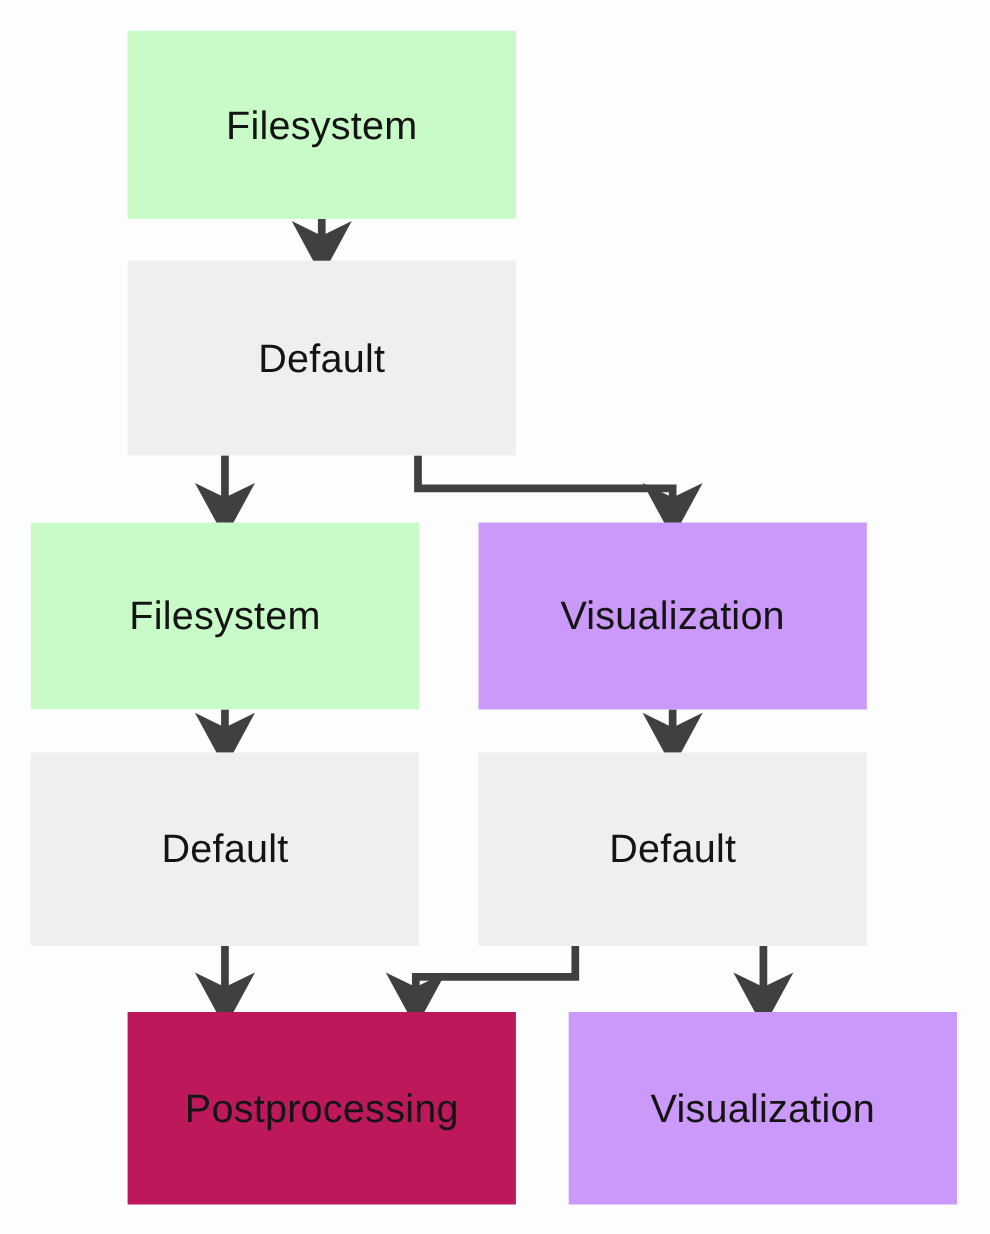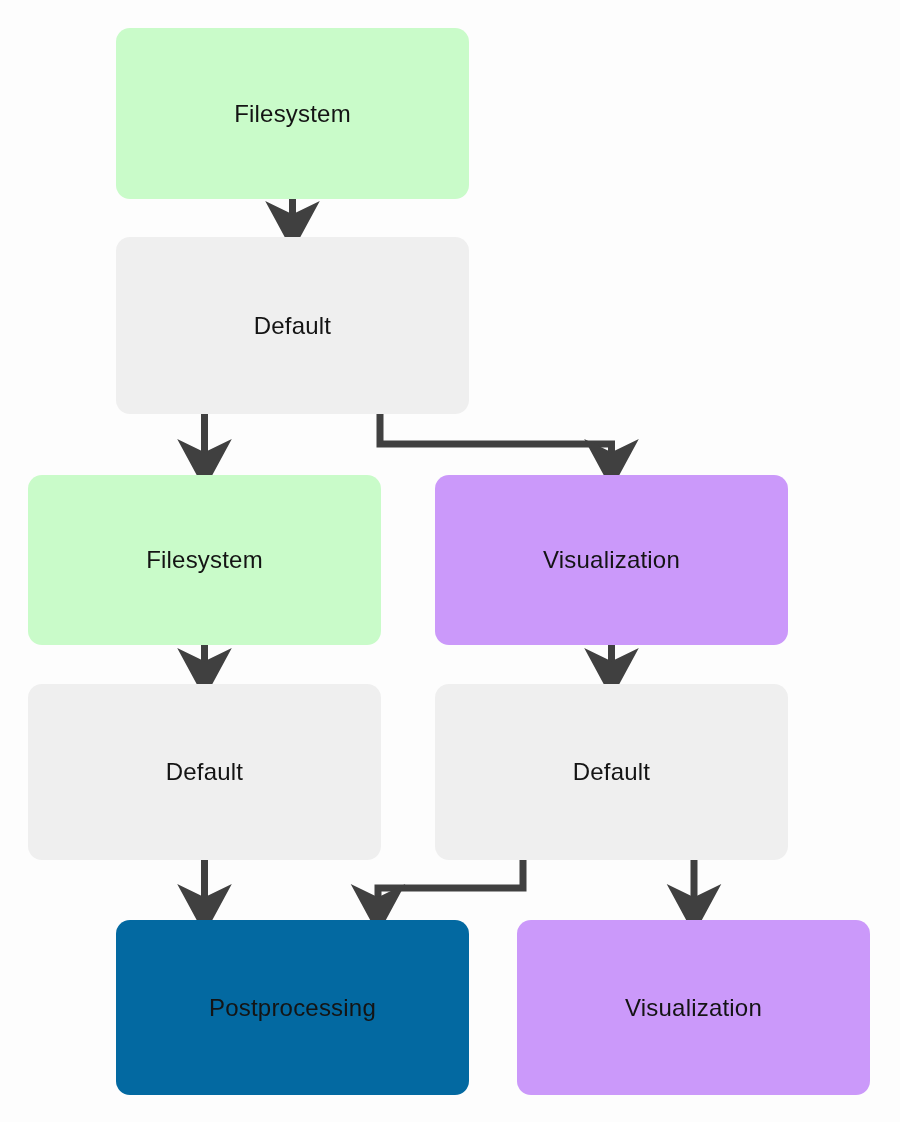--- a/index.html
+++ b/index.html
@@ -22,27 +22,27 @@
     position: absolute;
     left: 0;
     top: 0;
     width: 900px;
     height: 1122px;
     pointer-events: none;
   }
   .node {
     position: absolute;
     box-sizing: border-box;
-    border-radius: 14px;
+    border-radius: 0;
     display: flex;
     align-items: center;
     justify-content: center;
     text-align: center;
     color: #141414;
-    font-size: 24px;
+    font-size: 36px;
     font-weight: 400;
     letter-spacing: 0.2px;
     line-height: 1.15;
     padding: 6px 10px;
     z-index: 2;
   }
   .node-label {
     display: block;
   }
 </style>
@@ -108,21 +108,21 @@
   </div>
 
   <div class="node" id="node-default-2" style="left: 28px; top: 684px; width: 353px; height: 176px; background: rgb(239, 239, 239); color: rgb(20, 20, 20);">
     <span class="node-label">Default</span>
   </div>
 
   <div class="node" id="node-default-3" style="left: 435px; top: 684px; width: 353px; height: 176px; background: rgb(239, 239, 239); color: rgb(20, 20, 20);">
     <span class="node-label">Default</span>
   </div>
 
-  <div class="node" id="node-postprocessing-1" style="left: 116px; top: 920px; width: 353px; height: 175px; background: #0369a1; color: rgb(20, 20, 20);">
+  <div class="node" id="node-postprocessing-1" style="left: 116px; top: 920px; width: 353px; height: 175px; background: #be185d; color: rgb(20, 20, 20);">
     <span class="node-label">Postprocessing</span>
   </div>
 
   <div class="node" id="node-visualization-2" style="left: 517px; top: 920px; width: 353px; height: 175px; background: rgb(203, 153, 250); color: rgb(20, 20, 20);">
     <span class="node-label">Visualization</span>
   </div>
 
 </div>
 
 </body></html>

